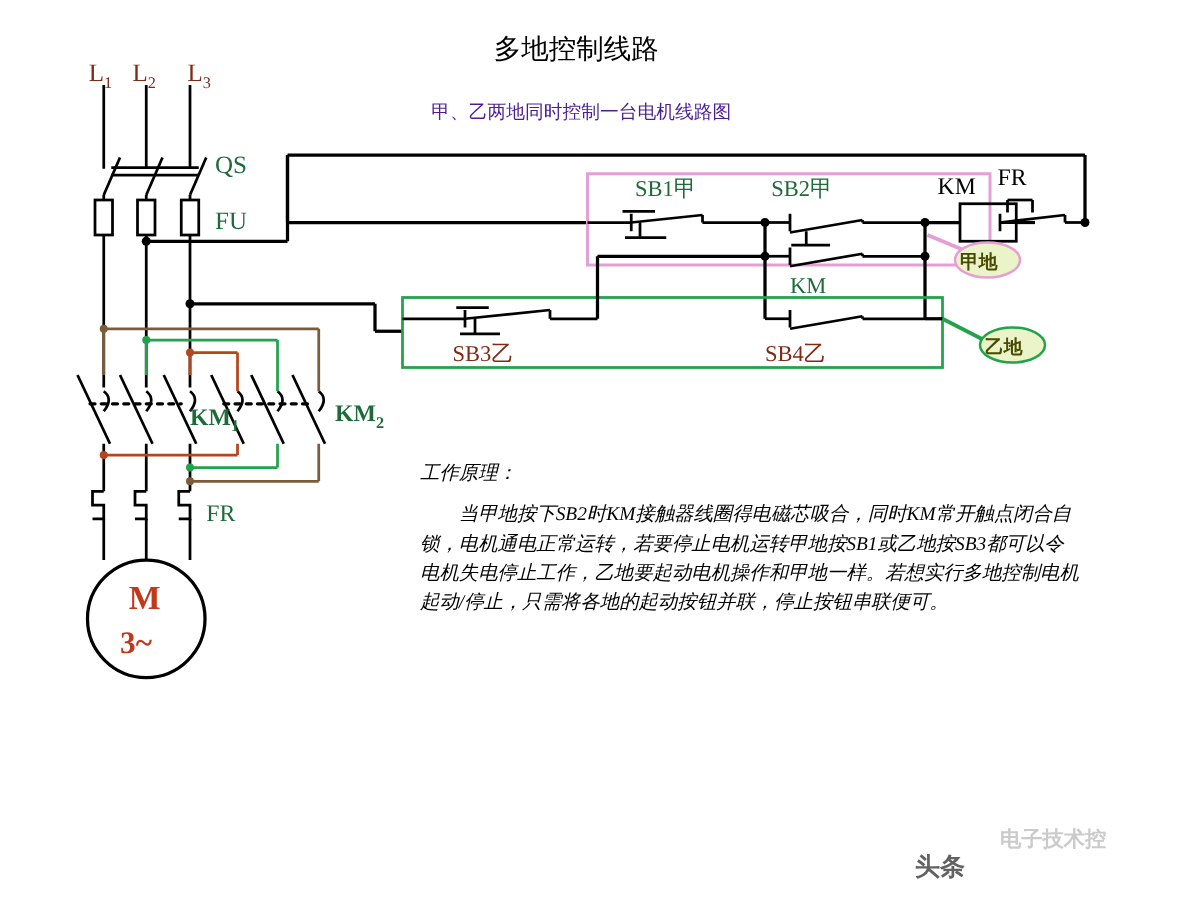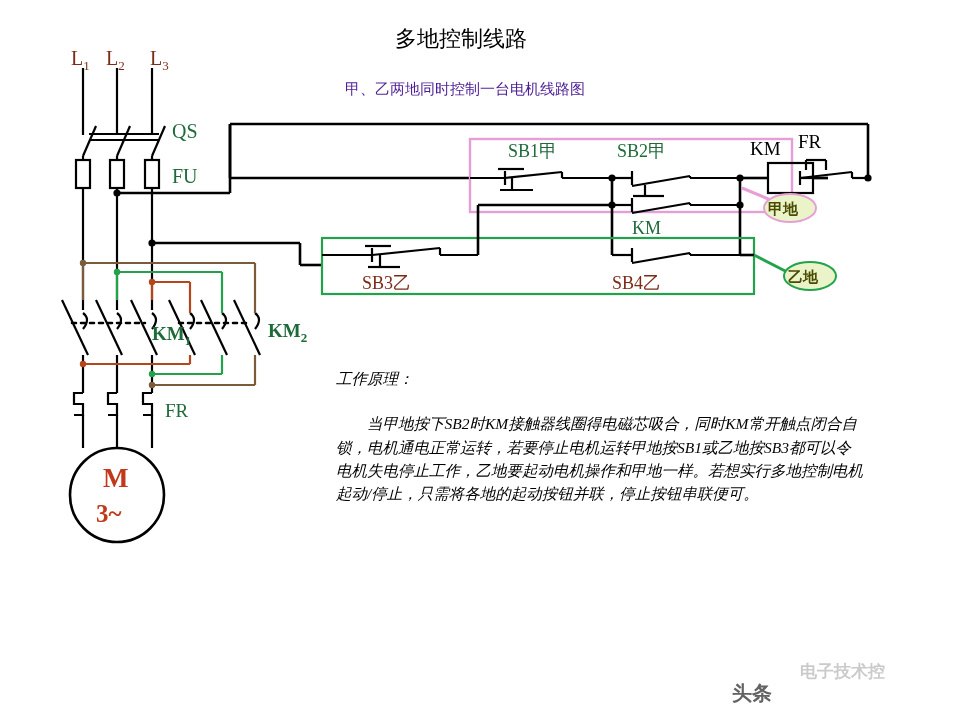--- a/index.html
+++ b/index.html
@@ -278,19 +278,19 @@
 
     <g>
       <line x1="754" y1="255" x2="793" y2="275" stroke="#22a24b" stroke-width="3"></line>
       <ellipse cx="810" cy="276" rx="26" ry="14" fill="#eaf4c8" stroke="#22a24b" stroke-width="2"></ellipse>
       <text x="788" y="282" font-size="15" fill="#4a4a00" font-weight="bold">乙地</text>
     </g>
   </svg>
 
   <div class="body-text" style="left:336px;top:367px;width:528px;">
     <p>工作原理：</p>
-    <p class="indent" style="margin-top:22px;">当甲地按下SB2时KM接触器线圈得电磁芯吸合，同时KM常开触点闭合自锁，电机通电正常运转，若要停止电机运转甲地按SB1或乙地按SB3都可以令电机失电停止工作，乙地要起动电机操作和甲地一样。若想实行多地控制电机起动/停止，只需将各地的起动按钮并联，停止按钮串联便可。</p>
+    <p class="indent" style="margin-top:10px;">当甲地按下SB2时KM接触器线圈得电磁芯吸合，同时KM常开触点闭合自锁，电机通电正常运转，若要停止电机运转甲地按SB1或乙地按SB3都可以令电机失电停止工作，乙地要起动电机操作和甲地一样。若想实行多地控制电机起动/停止，只需将各地的起动按钮并联，停止按钮串联便可。</p>
   </div>
 
   <div class="wm-faint" style="left:800px;top:660px;font-size:17px;">电子技术控</div>
   <div class="wm" style="left:732px;top:680px;font-size:20px;">头条</div>
 
 </div>
 
 </body></html>

